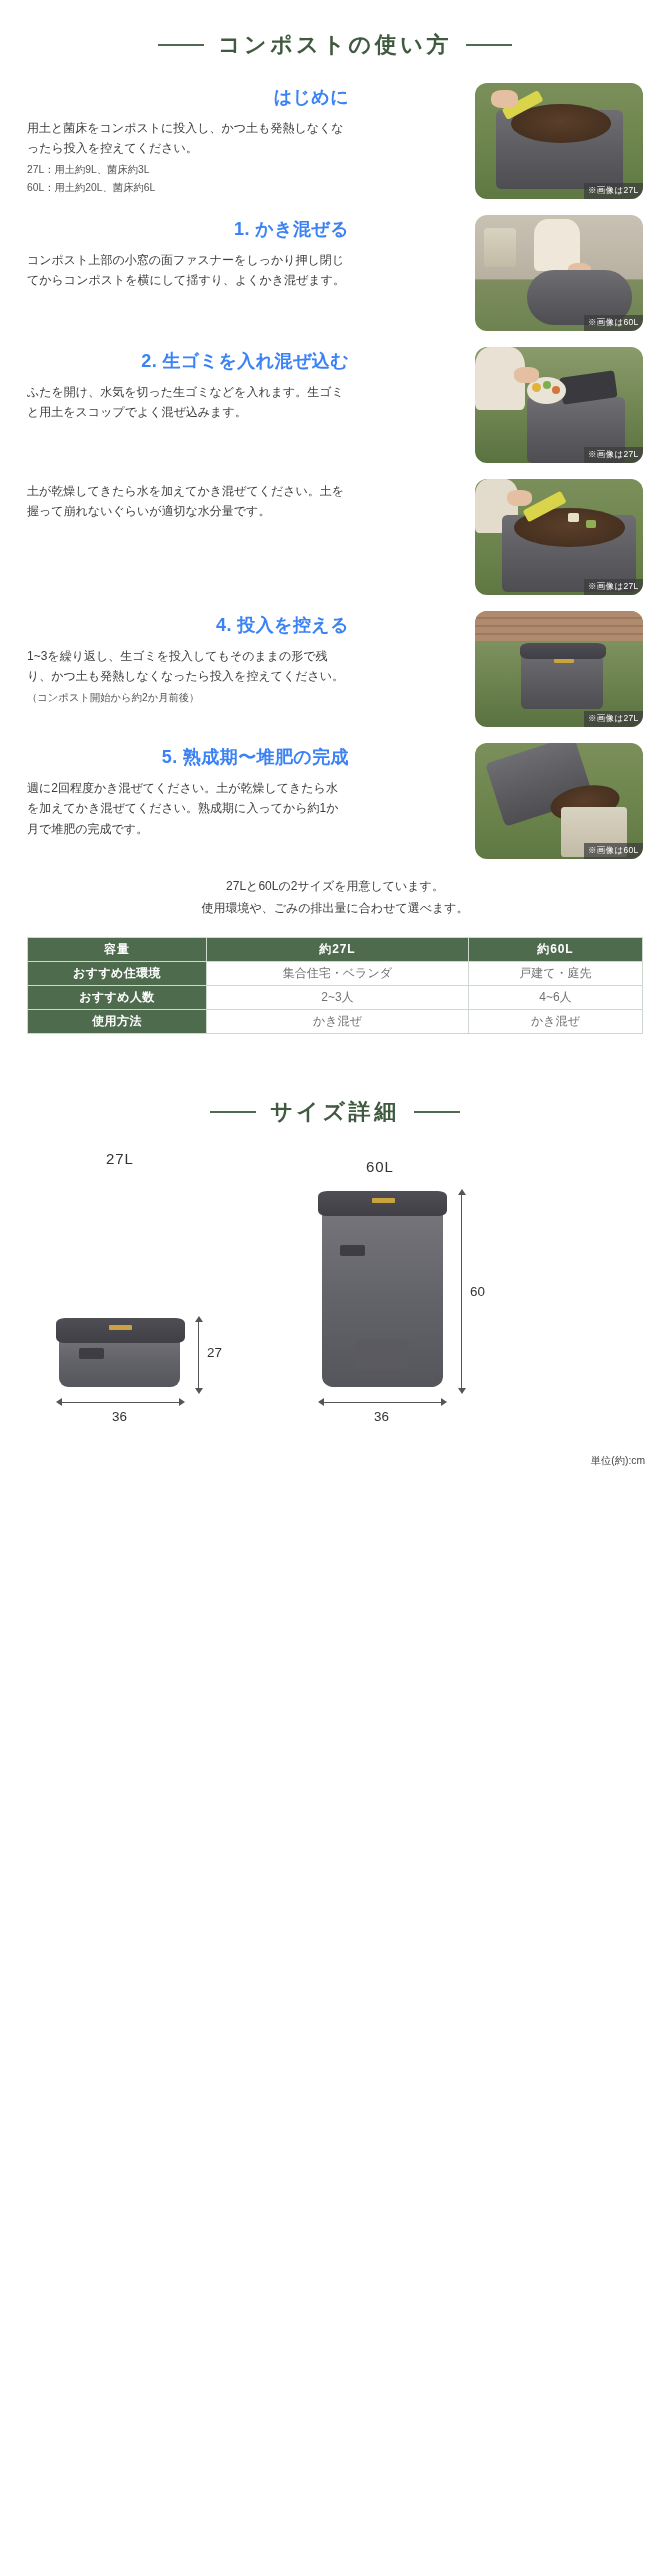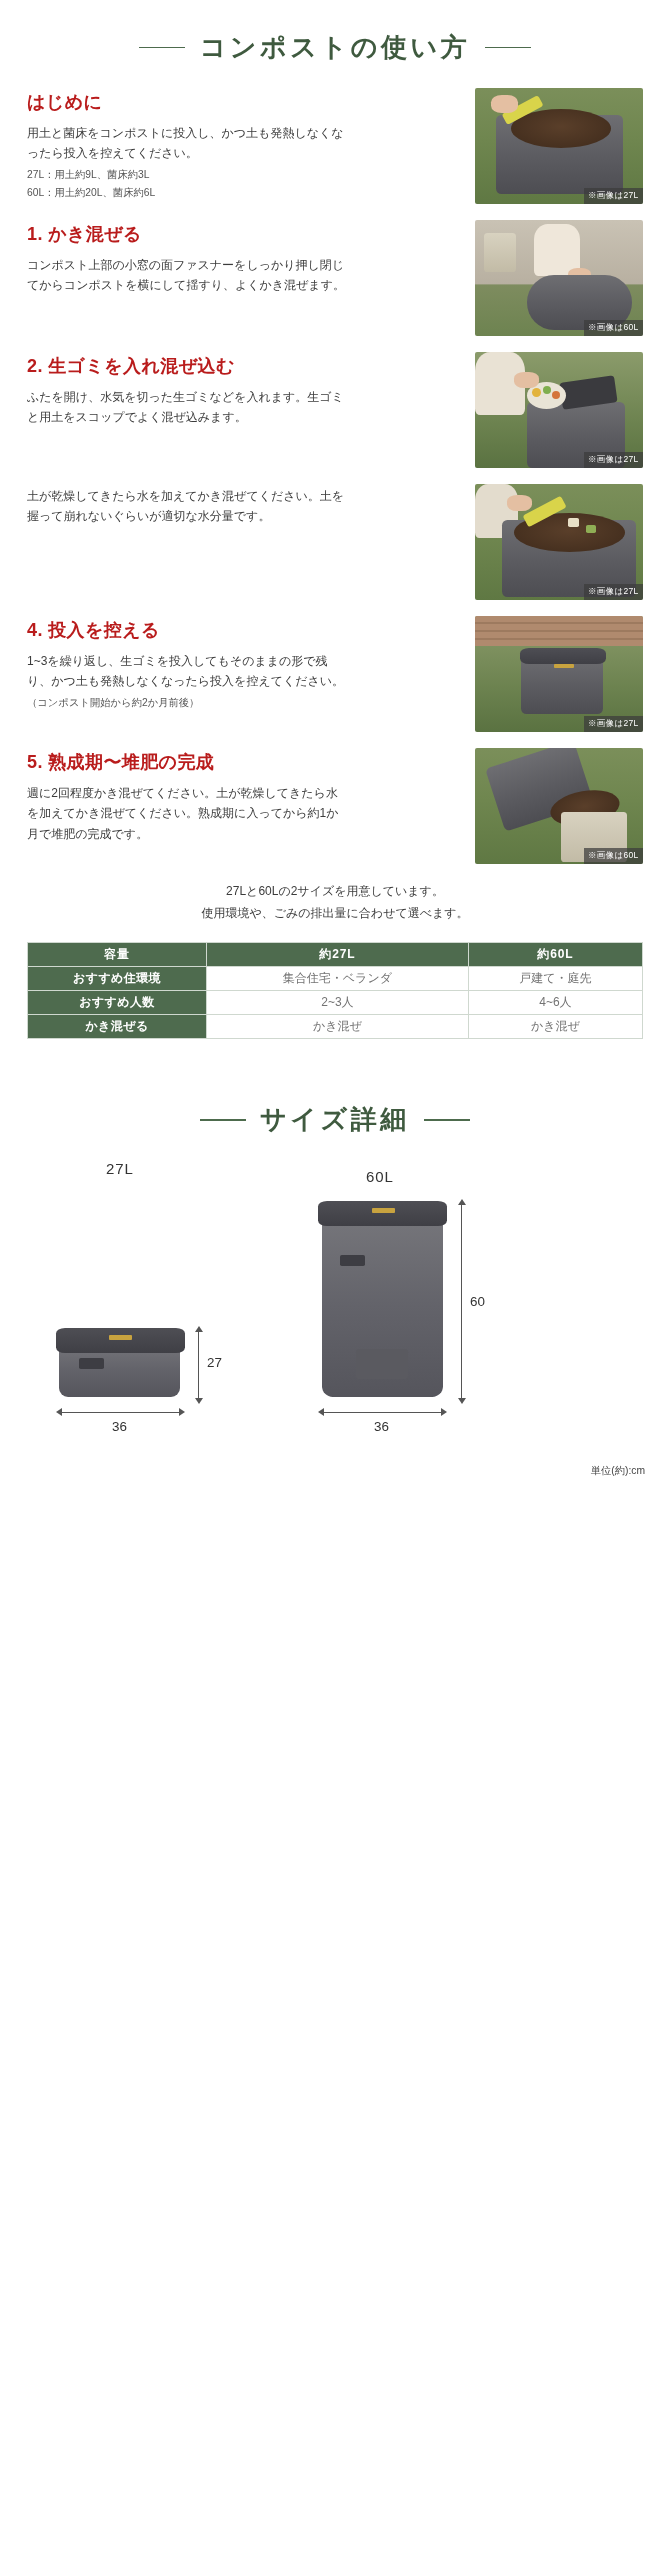--- a/index.html
+++ b/index.html
@@ -19,62 +19,63 @@
     justify-content: center;
     gap: 14.3px;
     margin: 30px 0 23px 0;
   }
   .sec-head .rule {
     width: 46px;
     height: 1.8px;
     background: #4d6b4d;
   }
   .sec-head .title {
-    font-size: 26px;
+    font-size: 22px;
     letter-spacing: 3.6px;
     font-weight: bold;
     color: #3f5a3f;
   }
 
   
   .howto { padding: 0 27px; }
   .step {
     display: flex;
     justify-content: space-between;
     align-items: flex-start;
     margin-bottom: 16px;
   }
   .step-text { width: 322px; padding-top: 1.8px; }
   .step-title {
     font-size: 18px;
     font-weight: bold;
-    color: #b91c1c;
+    color: #3b82f6;
     margin-bottom: 9px;
     letter-spacing: 0.4px;
+    text-align: right;
   }
   .step-body {
     font-size: 12px;
     line-height: 1.72;
     color: #3c3c3c;
   }
   .step-body .sub {
     font-size: 10.3px;
     color: #555;
     display: block;
     margin-top: 1.8px;
   }
 
   
   .photo {
     width: 168px;
     height: 116px;
     position: relative;
     overflow: hidden;
     flex: 0 0 auto;
-    border-radius: 2px;
+    border-radius: 12px;
   }
   .photo .cap {
     position: absolute;
     right: 0; bottom: 0;
     background: rgba(60,60,60,0.72);
     color: #fff;
     font-size: 8.5px;
     padding: 1.8px 4.5px;
     letter-spacing: 0.3px;
   }
@@ -361,21 +362,21 @@
         <th>おすすめ住環境</th>
         <td>集合住宅・ベランダ</td>
         <td>戸建て・庭先</td>
       </tr>
       <tr>
         <th>おすすめ人数</th>
         <td>2~3人</td>
         <td>4~6人</td>
       </tr>
       <tr>
-        <th>かき混ぜる</th>
+        <th>使用方法</th>
         <td>かき混ぜ</td>
         <td>かき混ぜ</td>
       </tr>
     </tbody>
   </table>
 
   <div class="sec-head" style="margin-top:63px;">
     <span class="rule"></span>
     <span class="title">サイズ詳細</span>
     <span class="rule"></span>

